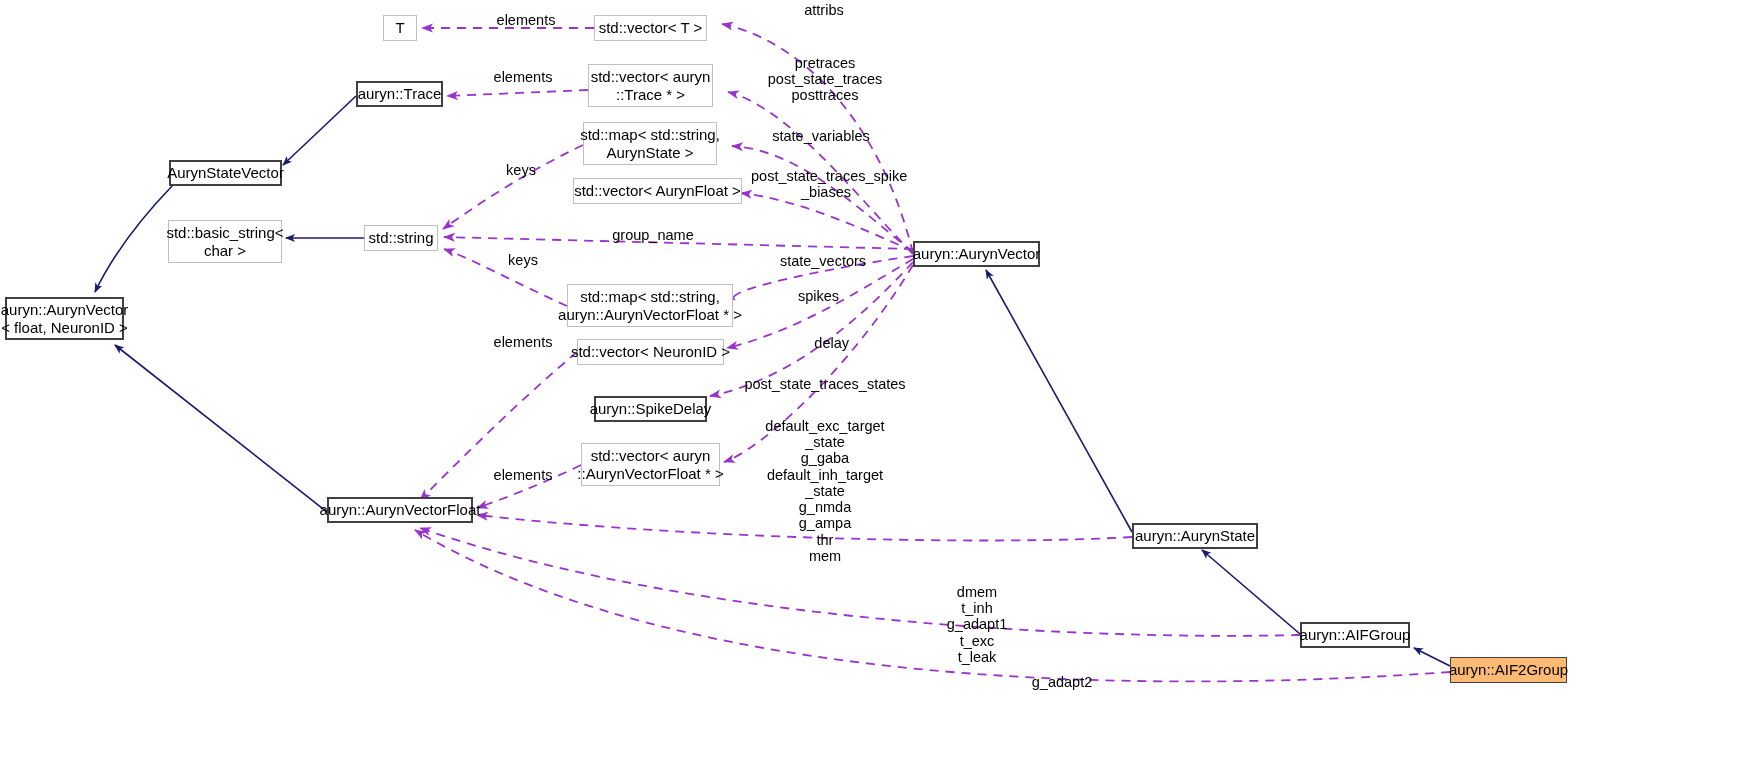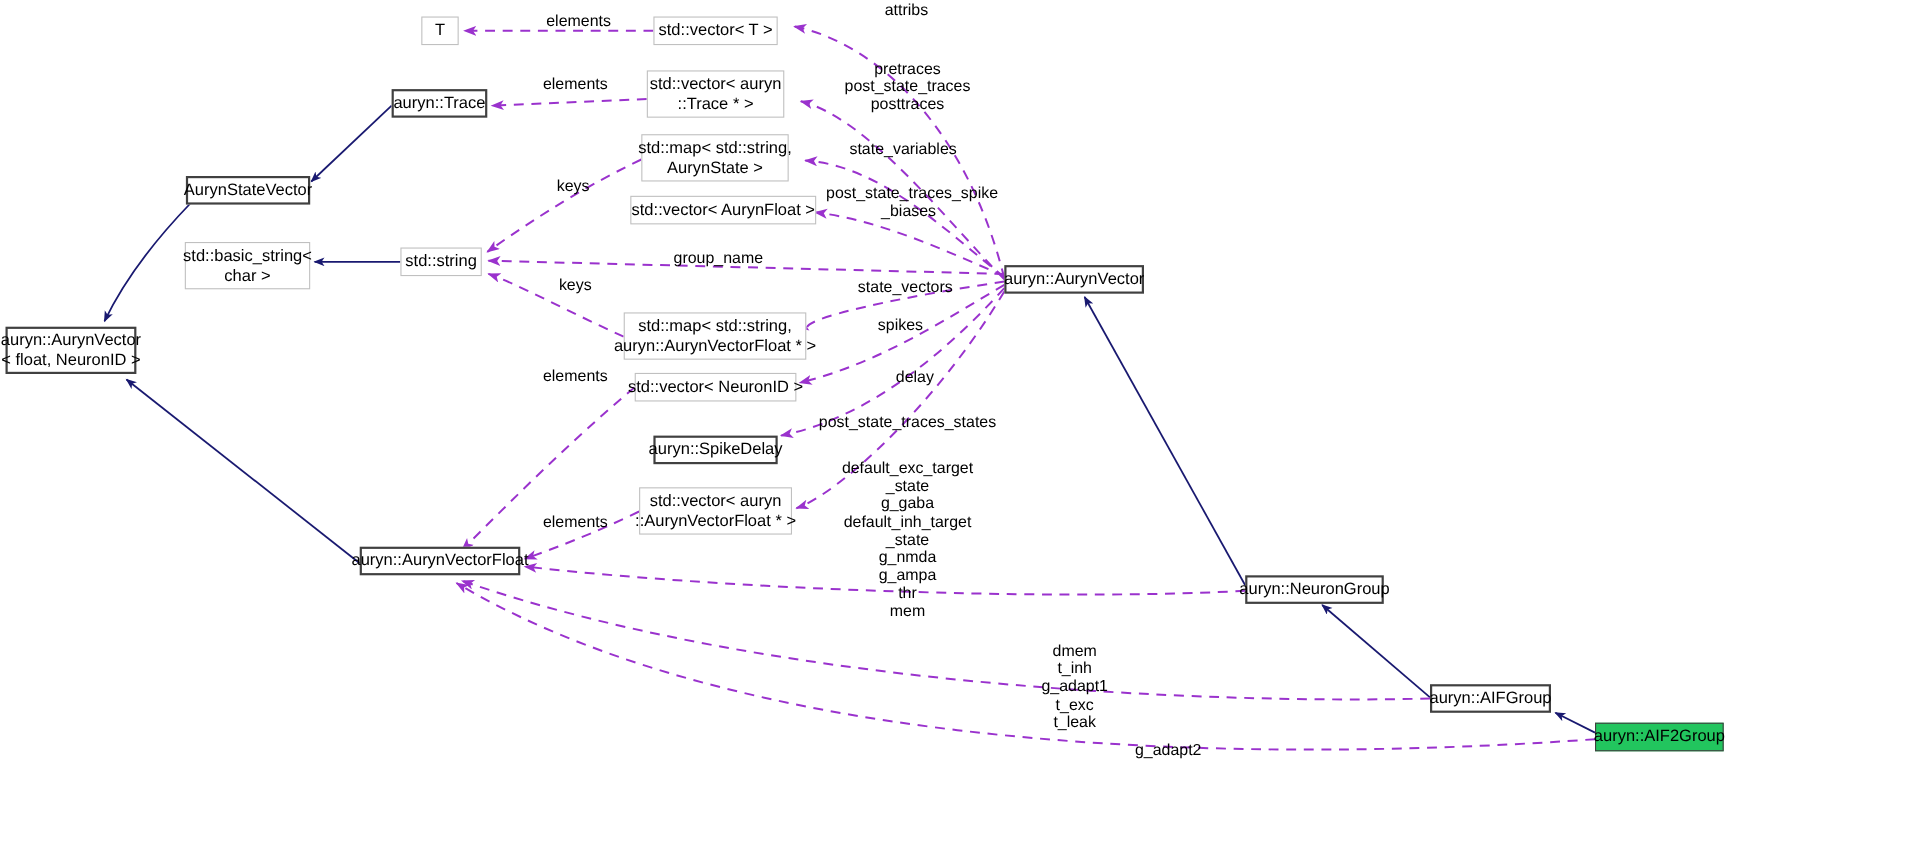--- a/index.html
+++ b/index.html
@@ -119,23 +119,23 @@
       <div class="node bold" style="left: 5px; top: 297px; width: 119px; height: 43px;">auryn::AurynVector
 &lt; float, NeuronID &gt;</div>
       <div class="node thin" style="left: 567px; top: 284px; width: 166px; height: 43px;">std::map&lt; std::string,
 auryn::AurynVectorFloat * &gt;</div>
       <div class="node thin" style="left: 577px; top: 339px; width: 147px; height: 26px;">std::vector&lt; NeuronID &gt;</div>
       <div class="node bold" style="left: 594px; top: 384px; width: 113px; height: 26px; margin-top: 12px;">auryn::SpikeDelay</div>
       <div class="node thin" style="left: 581px; top: 443px; width: 139px; height: 43px;">std::vector&lt; auryn
 ::AurynVectorFloat * &gt;</div>
       <div class="node bold" style="left: 327px; top: 497px; width: 146px; height: 26px;">auryn::AurynVectorFloat</div>
       <div class="node bold" style="left: 913px; top: 241px; width: 127px; height: 26px;">auryn::AurynVector</div>
-      <div class="node bold" style="left: 1132px; top: 523px; width: 126px; height: 26px;">auryn::NeuronGroup</div>
+      <div class="node bold" style="left: 1132px; top: 523px; width: 126px; height: 26px;">auryn::AurynState</div>
       <div class="node bold" style="left: 1300px; top: 622px; width: 110px; height: 26px;">auryn::AIFGroup</div>
-      <div class="node current" style="left: 1450px; top: 657px; width: 117px; height: 26px; background: #22c55e;">auryn::AIF2Group</div>
+      <div class="node current" style="left: 1450px; top: 657px; width: 117px; height: 26px; background: #fdba74;">auryn::AIF2Group</div>
     </div>
   <div id="labels-layer">
       <div class="edge-label" style="left: 492px; top: 12px; width: 68px; text-align: center;">elements</div>
       <div class="edge-label" style="left: 791px; top: 2px; width: 66px; text-align: center;">attribs</div>
       <div class="edge-label" style="left: 489px; top: 69px; width: 68px; text-align: center;">elements</div>
       <div class="edge-label" style="left: 758px; top: 55px; width: 134px; text-align: center;">pretraces
 post_state_traces
 posttraces</div>
       <div class="edge-label" style="left: 764px; top: 128px; width: 114px; text-align: center;">state_variables</div>
       <div class="edge-label" style="left: 500px; top: 162px; width: 42px; text-align: center;">keys</div>

